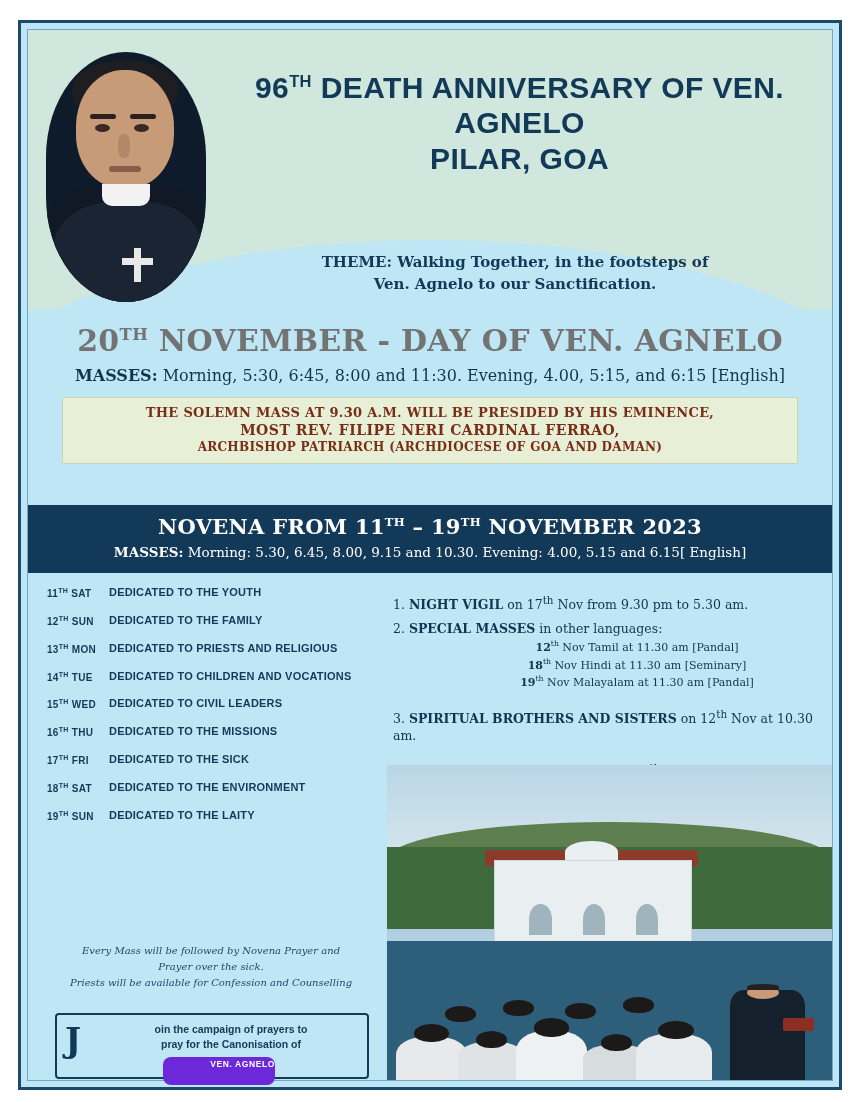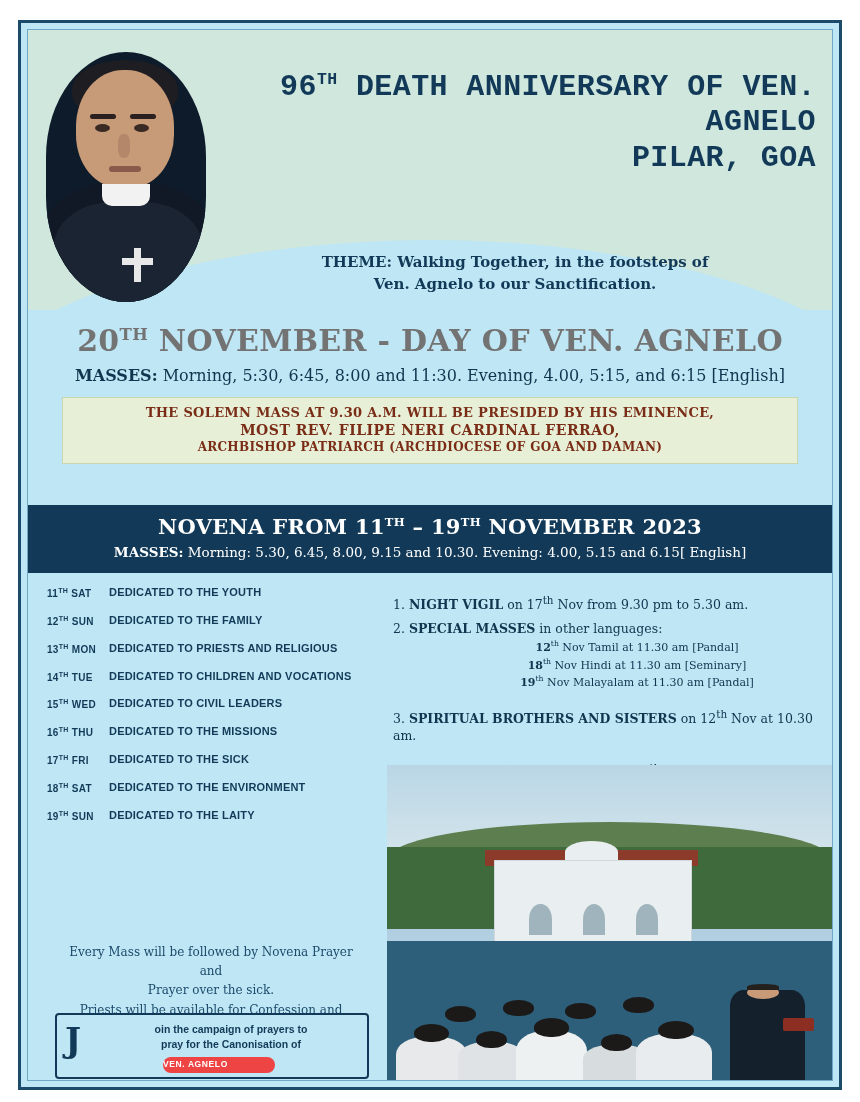--- a/index.html
+++ b/index.html
@@ -58,23 +58,23 @@
     transform:rotate(0deg);border-radius:0 0 10px 10px;
   }
   .portrait .cape{
     position:absolute;left:8px;top:150px;width:148px;height:110px;background:#1a2433;border-radius:40% 40% 0 0;
   }
   .portrait .cross-v{position:absolute;left:88px;top:196px;width:7px;height:34px;background:#e8e8e8;}
   .portrait .cross-h{position:absolute;left:76px;top:206px;width:31px;height:7px;background:#e8e8e8;}
 
   .title-main{
     position:absolute;left:195px;top:40px;right:16px;
-    text-align:right;
+    text-align:center;
     color:#123a58;
-    font-family:Liberation Mono, monospace;
+    font-family:Liberation Sans, sans-serif;
     font-weight:bold;
     font-size:30px;
     line-height:1.18;
     letter-spacing:.4px;
   }
   .title-main sup{font-size:.55em;}
   .vixoi{
     position:absolute;left:200px;top:160px;right:30px;
     text-align:center;color:#1b4a6b;
     font-family:"DejaVu Serif",serif;
@@ -135,39 +135,39 @@
     font-family:"Liberation Sans",sans-serif;padding-top:2px;
   }
   .ll-date sup{font-size:.7em;}
   .ll-text{
     color:#123a58;font-size:11px;font-weight:bold;line-height:1.35;letter-spacing:.2px;
     font-family:"Liberation Sans",sans-serif;
   }
 
   .note{
     position:absolute;left:40px;top:920px;width:300px;text-align:center;
-    color:#1b4a6b;font-family:"DejaVu Serif",serif;font-size:12px;line-height:1.6;
+    color:#1b4a6b;font-family:"DejaVu Serif",serif;font-style:italic;font-size:10px;line-height:1.6;
   }
 
   .campaign{
     position:absolute;left:34px;top:990px;width:310px;height:62px;
     background:#bfe6f4;border:2px solid #123a58;border-radius:4px;
   }
   .campaign .bigj{
     position:absolute;left:8px;top:8px;font-family:"DejaVu Serif",serif;font-weight:bold;
     font-size:34px;color:#123a58;line-height:1;
   }
   .campaign .ctext{
     position:absolute;left:44px;top:7px;right:6px;text-align:center;
     color:#123a58;font-size:10.5px;font-weight:bold;line-height:1.4;
   }
   .campaign .pill{
-    position:absolute;left:106px;top:42px;width:112px;height:16px;border-radius:8px;
-    background:#ef4444;color:#ffffff;font-size:8.5px;font-weight:bold;
-    text-align:left;line-height:14px;letter-spacing:.6px;
+    position:absolute;left:106px;top:42px;width:112px;height:28px;border-radius:8px;
+    background:#6d28d9;color:#ffffff;font-size:8.5px;font-weight:bold;
+    text-align:right;line-height:14px;letter-spacing:.6px;
   }
 
   
   .right-notes{
     position:absolute;left:372px;top:570px;width:430px;
     color:#10354f;font-family:"DejaVu Serif",serif;
   }
   .rn-item{margin-bottom:7px;font-size:12.5px;line-height:1.35;}
   .rn-item b{font-weight:bold;}
   .rn-sub{margin-left:58px;font-size:11px;line-height:1.45;text-align:center;}

